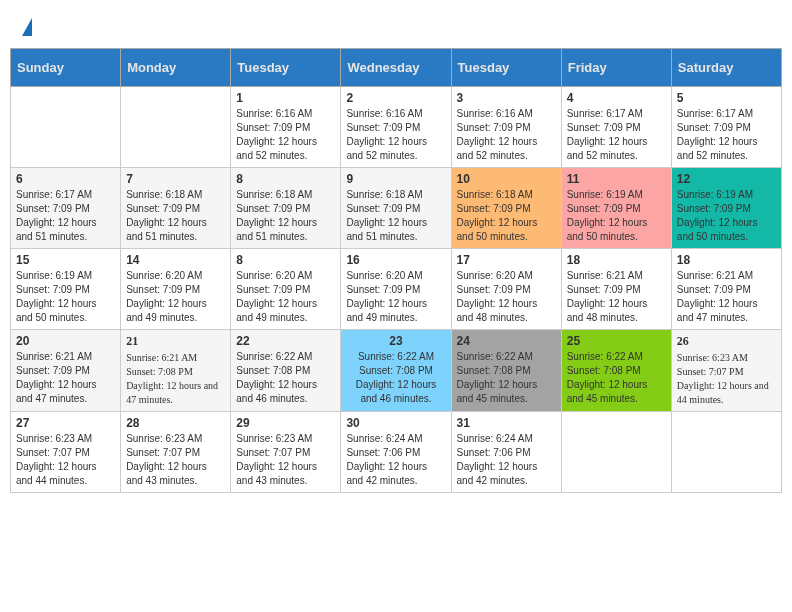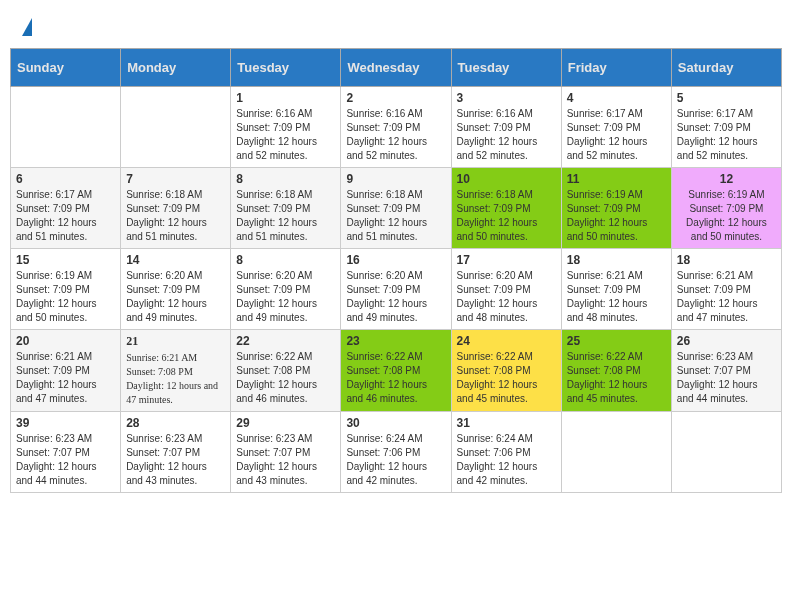--- a/index.html
+++ b/index.html
@@ -173,33 +173,33 @@
           <div class="day-info" style="white-space: pre-line;">Sunrise: 6:18 AM
 Sunset: 7:09 PM
 Daylight: 12 hours and 51 minutes.</div>
         </td>
         <td style="background: rgb(245, 245, 245);">
           <span class="day-number">9</span>
           <div class="day-info" style="white-space: pre-line;">Sunrise: 6:18 AM
 Sunset: 7:09 PM
 Daylight: 12 hours and 51 minutes.</div>
         </td>
-        <td style="background: #84cc16;">
+        <td style="background: #fdba74;">
           <span class="day-number">10</span>
           <div class="day-info" style="white-space: pre-line;">Sunrise: 6:18 AM
 Sunset: 7:09 PM
 Daylight: 12 hours and 50 minutes.</div>
         </td>
-        <td style="background: #84cc16;">
+        <td style="background: #fca5a5;">
           <span class="day-number">11</span>
           <div class="day-info" style="white-space: pre-line;">Sunrise: 6:19 AM
 Sunset: 7:09 PM
 Daylight: 12 hours and 50 minutes.</div>
         </td>
-        <td style="background: #f0abfc; text-align: center;">
+        <td style="background: #14b8a6;">
           <span class="day-number">12</span>
           <div class="day-info" style="white-space: pre-line;">Sunrise: 6:19 AM
 Sunset: 7:09 PM
 Daylight: 12 hours and 50 minutes.</div>
         </td>
       </tr>
       <tr>
         <td>
           <span class="day-number">15</span>
           <div class="day-info" style="white-space: pre-line;">Sunrise: 6:19 AM
@@ -255,48 +255,48 @@
           <div class="day-info" style="white-space: pre-line;">Sunrise: 6:21 AM
 Sunset: 7:08 PM
 Daylight: 12 hours and 47 minutes.</div>
         </td>
         <td style="background: rgb(245, 245, 245);">
           <span class="day-number">22</span>
           <div class="day-info" style="white-space: pre-line;">Sunrise: 6:22 AM
 Sunset: 7:08 PM
 Daylight: 12 hours and 46 minutes.</div>
         </td>
-        <td style="background: #84cc16;">
+        <td style="background: #7dd3fc; text-align: center;">
           <span class="day-number">23</span>
           <div class="day-info" style="white-space: pre-line;">Sunrise: 6:22 AM
 Sunset: 7:08 PM
 Daylight: 12 hours and 46 minutes.</div>
         </td>
-        <td style="background: #fde047;">
+        <td style="background: #a3a3a3;">
           <span class="day-number">24</span>
           <div class="day-info" style="white-space: pre-line;">Sunrise: 6:22 AM
 Sunset: 7:08 PM
 Daylight: 12 hours and 45 minutes.</div>
         </td>
         <td style="background: #84cc16;">
           <span class="day-number">25</span>
           <div class="day-info" style="white-space: pre-line;">Sunrise: 6:22 AM
 Sunset: 7:08 PM
 Daylight: 12 hours and 45 minutes.</div>
         </td>
-        <td style="background: rgb(245, 245, 245);">
+        <td style="background: rgb(245, 245, 245); font-family: Liberation Serif, serif;">
           <span class="day-number">26</span>
           <div class="day-info" style="white-space: pre-line;">Sunrise: 6:23 AM
 Sunset: 7:07 PM
 Daylight: 12 hours and 44 minutes.</div>
         </td>
       </tr>
       <tr>
         <td>
-          <span class="day-number">39</span>
+          <span class="day-number">27</span>
           <div class="day-info" style="white-space: pre-line;">Sunrise: 6:23 AM
 Sunset: 7:07 PM
 Daylight: 12 hours and 44 minutes.</div>
         </td>
         <td>
           <span class="day-number">28</span>
           <div class="day-info" style="white-space: pre-line;">Sunrise: 6:23 AM
 Sunset: 7:07 PM
 Daylight: 12 hours and 43 minutes.</div>
         </td>

